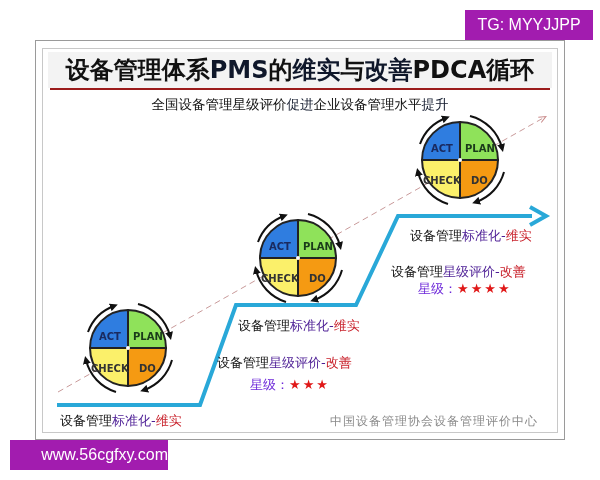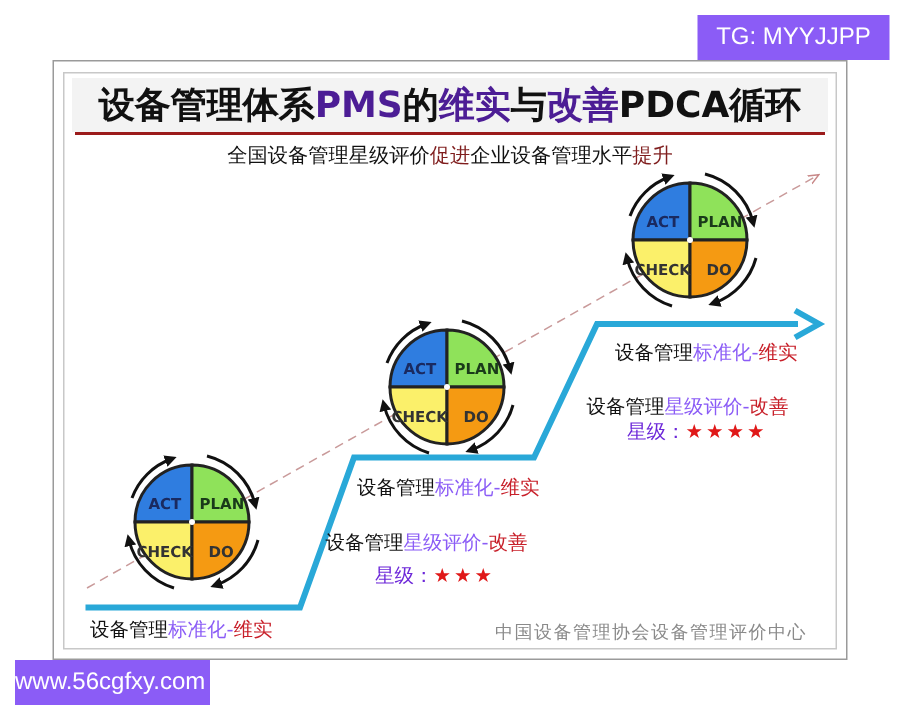--- a/index.html
+++ b/index.html
@@ -1,34 +1,34 @@
 <!DOCTYPE html>
 <html><head>
 <meta charset="utf-8">
 <style>
   html,body{margin:0;padding:0;}
   body{width:600px;height:480px;background:#ffffff;position:relative;overflow:hidden;font-family:"DejaVu Sans","Liberation Sans",sans-serif;}
   .outer{position:absolute;left:35px;top:40px;width:528px;height:398px;border:1px solid #9a9a9a;background:#fff;}
   .inner{position:absolute;left:42px;top:48px;width:514px;height:383px;border:1px solid #c8c8c8;background:#fff;}
   .titlebar{position:absolute;left:48px;top:52px;width:504px;height:36px;background:#f3f3f3;}
   .title{position:absolute;left:48px;top:53px;width:504px;text-align:center;font-size:24px;font-weight:bold;color:#111;letter-spacing:0px;line-height:34px;}
-  .title .red{color:#4c1d95;}
+  .title .red{color:#0f172a;}
   .underline{position:absolute;left:50px;top:88px;width:500px;height:2px;background:#9b1b1b;}
   .subtitle{position:absolute;left:48px;top:95px;width:504px;text-align:center;font-size:13.5px;color:#111;line-height:18px;}
-  .subtitle .red{color:#7f1d1d;}
+  .subtitle .red{color:#0f172a;}
   svg.diagram{position:absolute;left:0;top:0;}
   .lbl{position:absolute;font-size:13px;line-height:16px;color:#111;white-space:nowrap;}
-  .green{color:#8b5cf6;}
+  .green{color:#4c1d95;}
   .red2{color:#c8202a;}
   .blue{color:#6d28d9;}
   .stars{color:#e01818;letter-spacing:2px;}
   .footer{position:absolute;left:330px;top:413px;font-family:"DejaVu Serif","Liberation Serif",serif;font-size:12px;color:#8a8a8a;letter-spacing:1px;}
-  .wm{position:absolute;background:#8b5cf6;color:#fff;font-family:"Liberation Sans",sans-serif;}
+  .wm{position:absolute;background:#a21caf;color:#fff;font-family:"Liberation Sans",sans-serif;}
   .wm-top{left:465px;top:10px;width:128px;height:30px;font-size:16px;line-height:30px;text-align:center;}
-  .wm-bot{left:10px;top:440px;width:130px;height:30px;font-size:16px;line-height:30px;text-align:left;}
+  .wm-bot{left:10px;top:440px;width:158px;height:30px;font-size:16px;line-height:30px;text-align:right;}
 </style>
 </head>
 <body>
 
 <div class="wm wm-top">TG: MYYJJPP</div>
 
 <div class="outer"></div>
 <div class="inner"></div>
 <div class="titlebar"></div>
 

